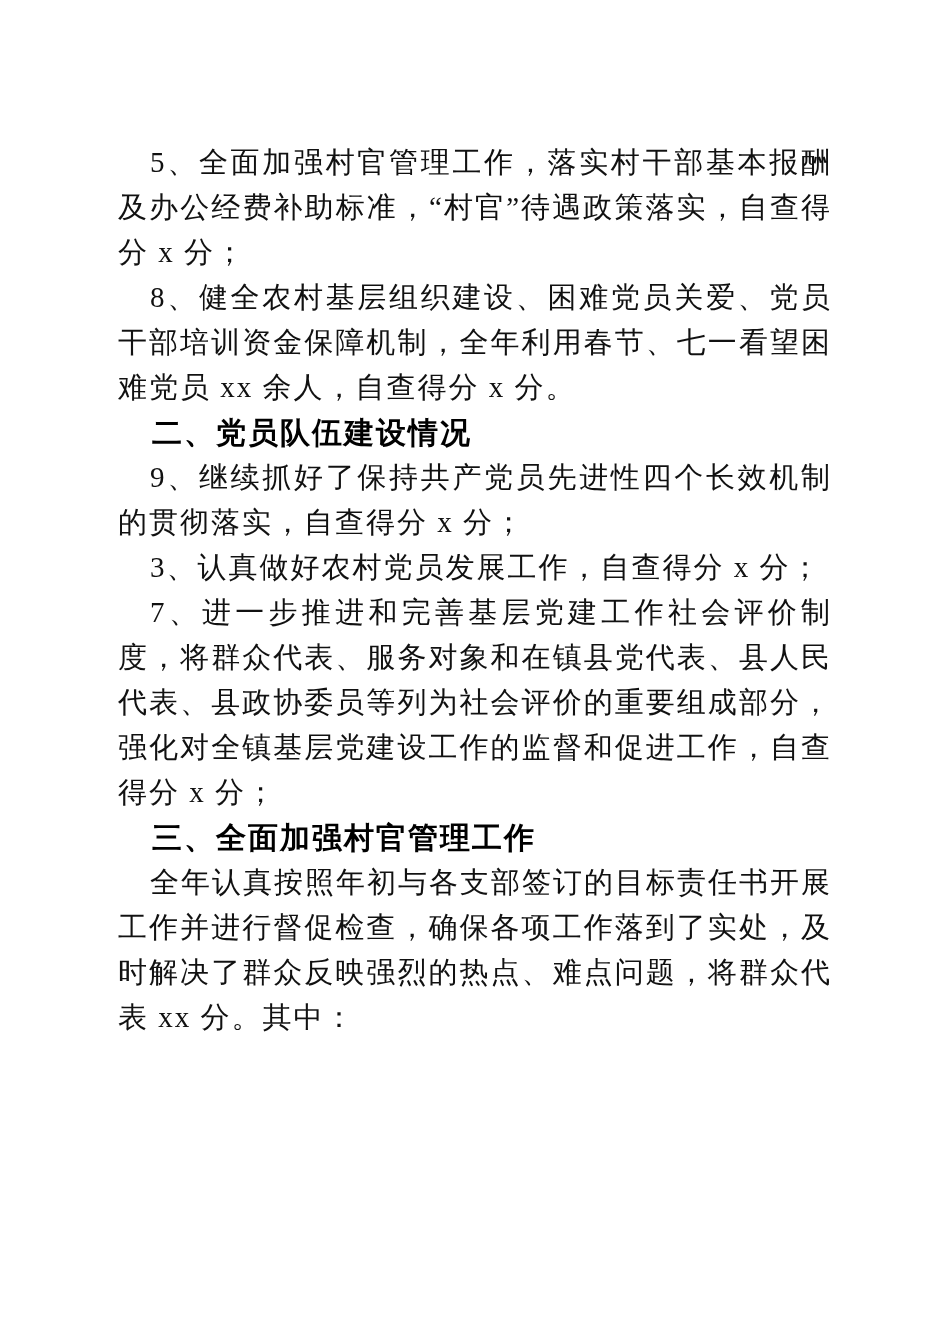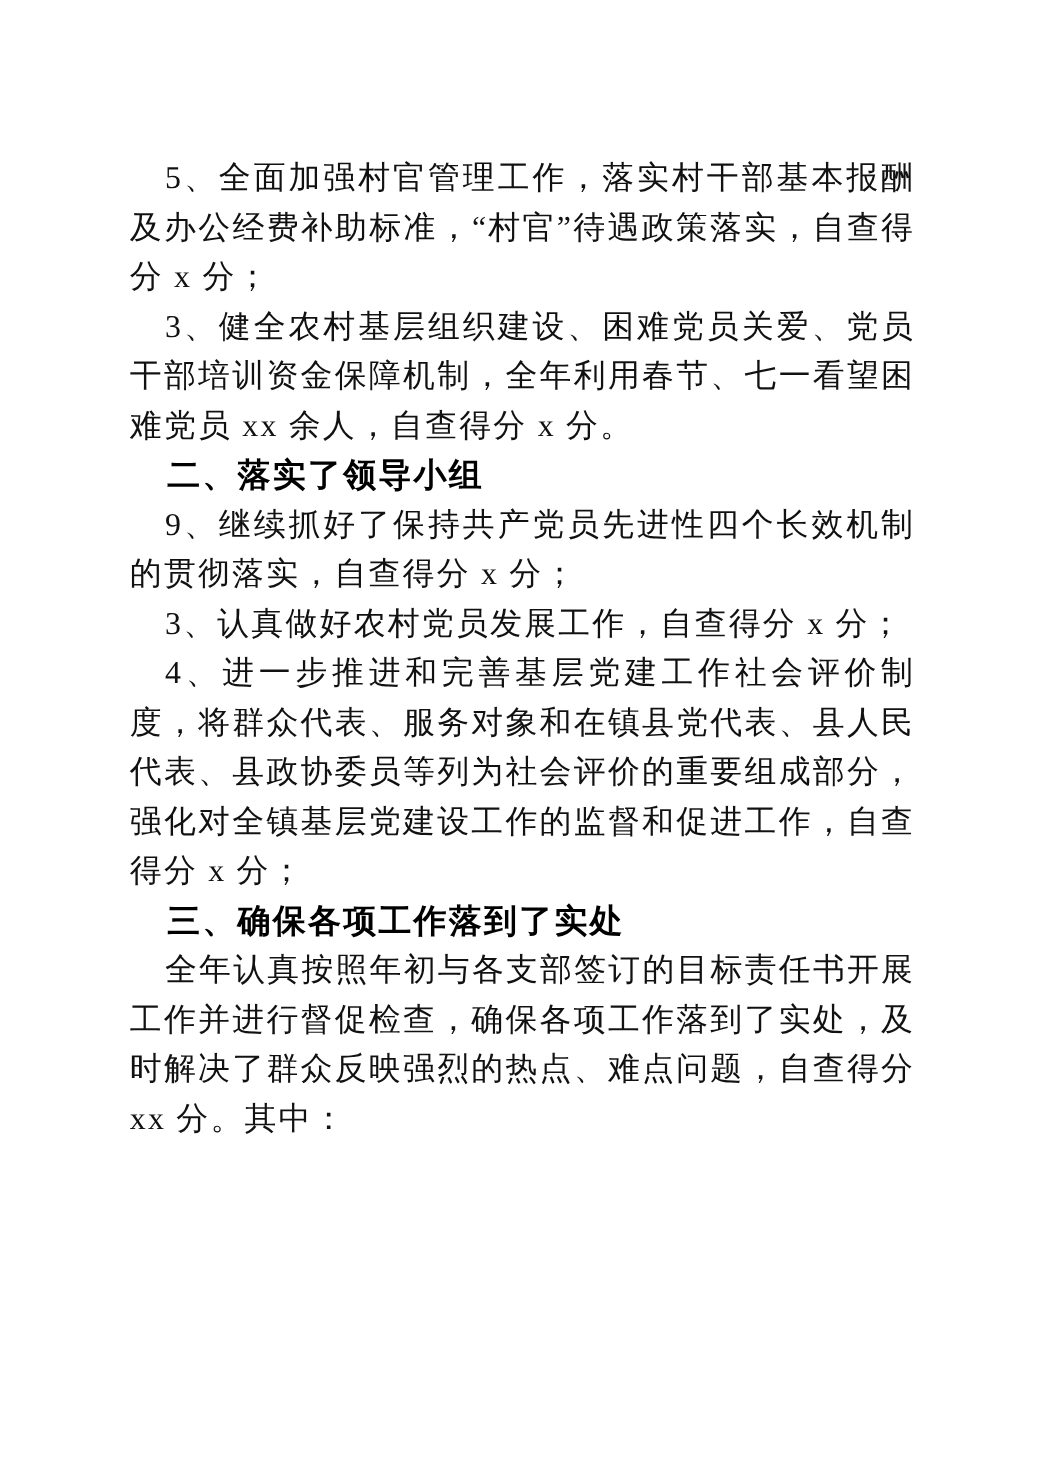--- a/index.html
+++ b/index.html
@@ -37,20 +37,20 @@
     font-weight: 700;
     color: #000000;
     font-family: "Liberation Sans", "DejaVu Sans", sans-serif;
   }
 </style>
 </head>
 <body>
 
 <div class="page">
   <p class="para">5、全面加强村官管理工作，落实村干部基本报酬及办公经费补助标准，“村官”待遇政策落实，自查得分 x 分；</p>
-  <p class="para">3、健全农村基层组织建设、困难党员关爱、党员干部培训资金保障机制，全年利用春节、七一看望困难党员 xx 余人，自查得分 x 分。</p>
-  <h2 class="heading">二、落实了领导小组</h2>
+  <p class="para">8、健全农村基层组织建设、困难党员关爱、党员干部培训资金保障机制，全年利用春节、七一看望困难党员 xx 余人，自查得分 x 分。</p>
+  <h2 class="heading">二、党员队伍建设情况</h2>
   <p class="para">9、继续抓好了保持共产党员先进性四个长效机制的贯彻落实，自查得分 x 分；</p>
   <p class="para">3、认真做好农村党员发展工作，自查得分 x 分；</p>
-  <p class="para">4、进一步推进和完善基层党建工作社会评价制度，将群众代表、服务对象和在镇县党代表、县人民代表、县政协委员等列为社会评价的重要组成部分，强化对全镇基层党建设工作的监督和促进工作，自查得分 x 分；</p>
-  <h2 class="heading">三、确保各项工作落到了实处</h2>
-  <p class="para">全年认真按照年初与各支部签订的目标责任书开展工作并进行督促检查，确保各项工作落到了实处，及时解决了群众反映强烈的热点、难点问题，自查得分 xx 分。其中：</p>
+  <p class="para">7、进一步推进和完善基层党建工作社会评价制度，将群众代表、服务对象和在镇县党代表、县人民代表、县政协委员等列为社会评价的重要组成部分，强化对全镇基层党建设工作的监督和促进工作，自查得分 x 分；</p>
+  <h2 class="heading">三、全面加强村官管理工作</h2>
+  <p class="para">全年认真按照年初与各支部签订的目标责任书开展工作并进行督促检查，确保各项工作落到了实处，及时解决了群众反映强烈的热点、难点问题，将群众代表 xx 分。其中：</p>
 </div>
 
 </body></html>

